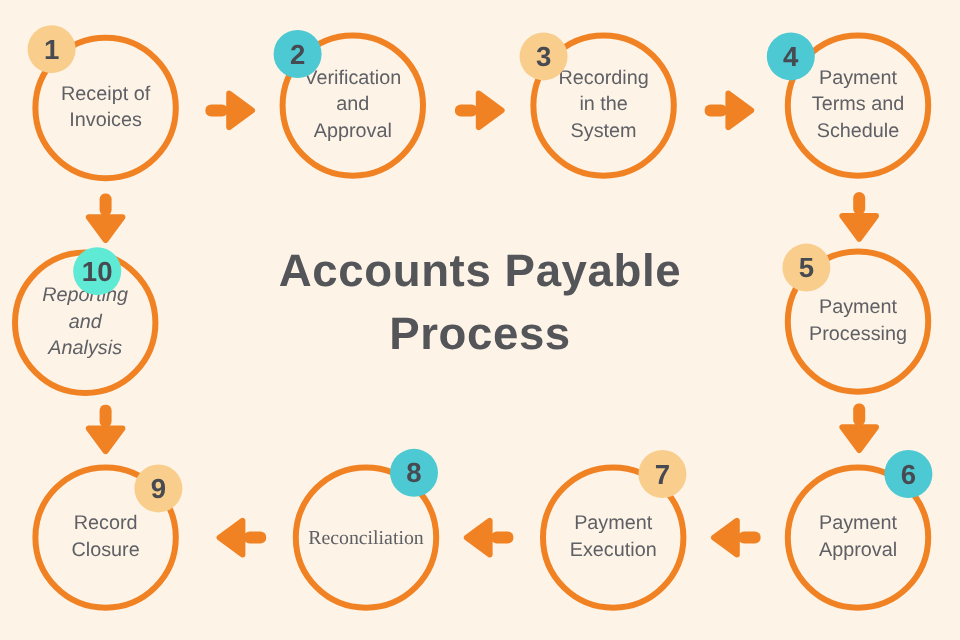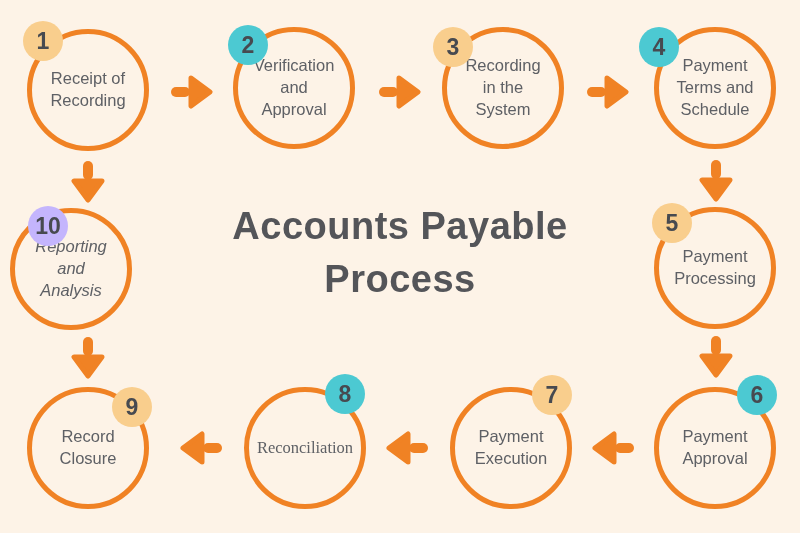--- a/index.html
+++ b/index.html
@@ -87,21 +87,21 @@
 </head>
 <body>
 
 <div class="canvas">
 
   <div class="title">Accounts Payable
 Process</div>
 
   <div class="circle c1">
       <span class="label">Receipt of
-Recording</span>
+Invoices</span>
     </div>
   <div class="circle c2">
       <span class="label">Verification
 and
 Approval</span>
     </div>
   <div class="circle c3">
       <span class="label">Recording
 in the
 System</span>
@@ -138,21 +138,21 @@
 
   <div class="badge b1" style="background: rgb(249, 206, 141);">1</div>
   <div class="badge b2" style="background: rgb(76, 201, 210);">2</div>
   <div class="badge b3" style="background: rgb(249, 206, 141);">3</div>
   <div class="badge b4" style="background: rgb(76, 201, 210);">4</div>
   <div class="badge b5" style="background: rgb(249, 206, 141);">5</div>
   <div class="badge b6" style="background: rgb(76, 201, 210);">6</div>
   <div class="badge b7" style="background: rgb(249, 206, 141);">7</div>
   <div class="badge b8" style="background: rgb(76, 201, 210);">8</div>
   <div class="badge b9" style="background: rgb(249, 206, 141);">9</div>
-  <div class="badge b10" style="background: #c4b5fd;">10</div>
+  <div class="badge b10" style="background: #5eead4; margin-left: 33px;">10</div>
 
   <div class="arrow a1 right">
       <svg viewBox="0 0 42 34" xmlns="http://www.w3.org/2000/svg">
         <rect x="0" y="12" width="19" height="10" rx="5" fill="#F08224"></rect>
         <polygon points="20,3 39,17 20,31" fill="#F08224" stroke="#F08224" stroke-width="5" stroke-linejoin="round"></polygon>
       </svg>
     </div>
   <div class="arrow a2 right">
       <svg viewBox="0 0 42 34" xmlns="http://www.w3.org/2000/svg">
         <rect x="0" y="12" width="19" height="10" rx="5" fill="#F08224"></rect>

